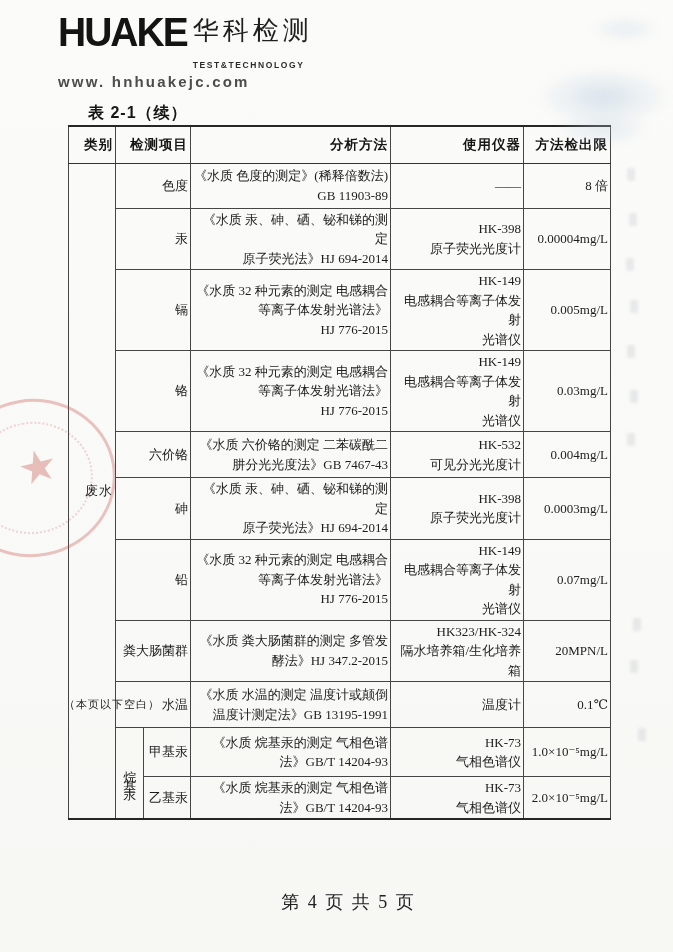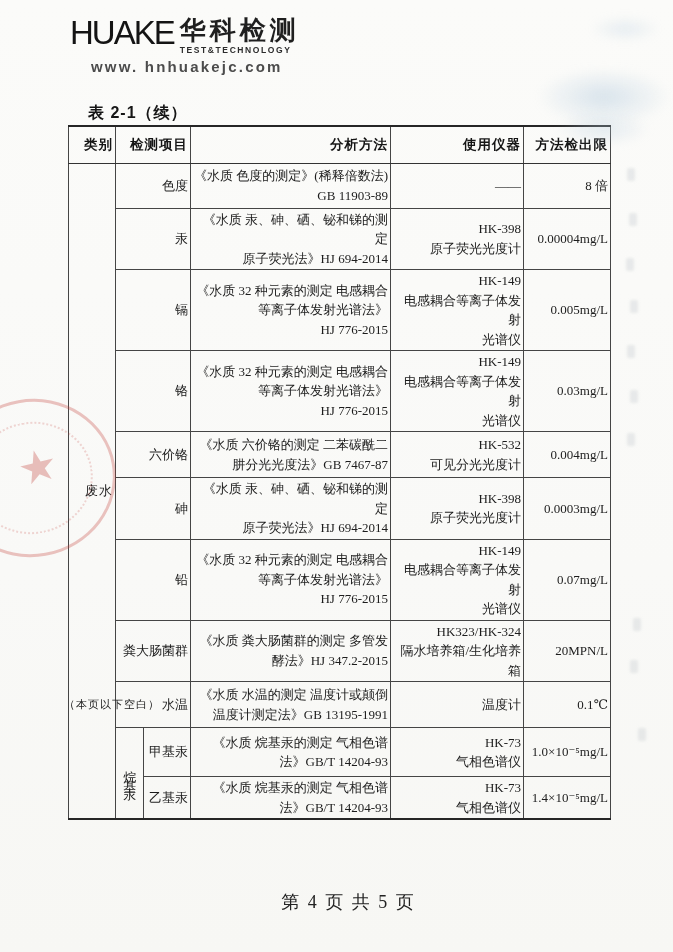--- a/index.html
+++ b/index.html
@@ -16,39 +16,38 @@
     overflow:hidden;
     box-sizing:border-box;
   }
   .sans{font-family:"Liberation Sans","DejaVu Sans",sans-serif;}
 
   
   .letterhead{position:absolute;left:58px;top:18px;}
   .logo-row{display:flex;align-items:flex-start;}
   .logo-en{
     font-family:"Liberation Sans","DejaVu Sans",sans-serif;
-    font-weight:400;font-size:33px;line-height:30px;
+    font-weight:700;font-size:39px;line-height:30px;
     letter-spacing:-2px;color:#141414;
     transform:scaleY(1.02);
-    margin-left:12px;
   }
   .logo-right{margin-left:6px;display:flex;flex-direction:column;}
   .logo-cn{
     font-size:26px;line-height:26px;letter-spacing:4px;
-    color:#1f1f1f;font-weight:700;
+    color:#1f1f1f;font-weight:400;
   }
   .logo-sub{
     font-family:"Liberation Sans","DejaVu Sans",sans-serif;
     font-size:8.5px;letter-spacing:1.6px;color:#2c2c2c;
-    font-weight:700;margin-top:1px;
+    font-weight:700;margin-top:16px;
   }
   .website{
     font-family:"Liberation Sans","DejaVu Sans",sans-serif;
     font-weight:700;font-size:15px;color:#4c4c4c;
-    letter-spacing:2.2px;margin-top:3px;margin-left:33px;
+    letter-spacing:2.2px;margin-top:3px;
   }
   .doc-number{font-size:13.5px;margin-top:8px;color:#1b1b1b;}
 
   
   .table-title{
     position:absolute;left:88px;top:103px;
     font-size:16px;font-weight:700;
     font-family:"Liberation Sans","DejaVu Sans",sans-serif;
     color:#161616;letter-spacing:1px;
   }
@@ -184,21 +183,21 @@
 等离子体发射光谱法》
 HJ 776-2015</td>
         <td class="pre">HK-149
 电感耦合等离子体发射
 光谱仪</td>
         <td>0.03mg/L</td>
       </tr>
       <tr style="height:46px">
         <td colspan="2">六价铬</td>
         <td class="pre">《水质 六价铬的测定 二苯碳酰二
-肼分光光度法》GB 7467-87</td>
+肼分光光度法》GB 7467-43</td>
         <td class="pre">HK-532
 可见分光光度计</td>
         <td>0.004mg/L</td>
       </tr>
       <tr style="height:44px">
         <td colspan="2">砷</td>
         <td class="pre">《水质 汞、砷、硒、铋和锑的测定
 原子荧光法》HJ 694-2014</td>
         <td class="pre">HK-398
 原子荧光光度计</td>
@@ -239,21 +238,21 @@
         <td class="pre">HK-73
 气相色谱仪</td>
         <td>1.0×10⁻⁵mg/L</td>
       </tr>
       <tr style="height:30px">
         <td>乙基汞</td>
         <td class="pre">《水质 烷基汞的测定 气相色谱
 法》GB/T 14204-93</td>
         <td class="pre">HK-73
 气相色谱仪</td>
-        <td>1.4×10⁻⁵mg/L</td>
+        <td>2.0×10⁻⁵mg/L</td>
       </tr>
     </tbody>
   </table>
 
   <div class="blank-note">（本页以下空白）</div>
 
   <div class="page-number">第 4 页 共 5 页</div>
 
   <div class="stamp">
     <div class="stamp-inner"></div>

